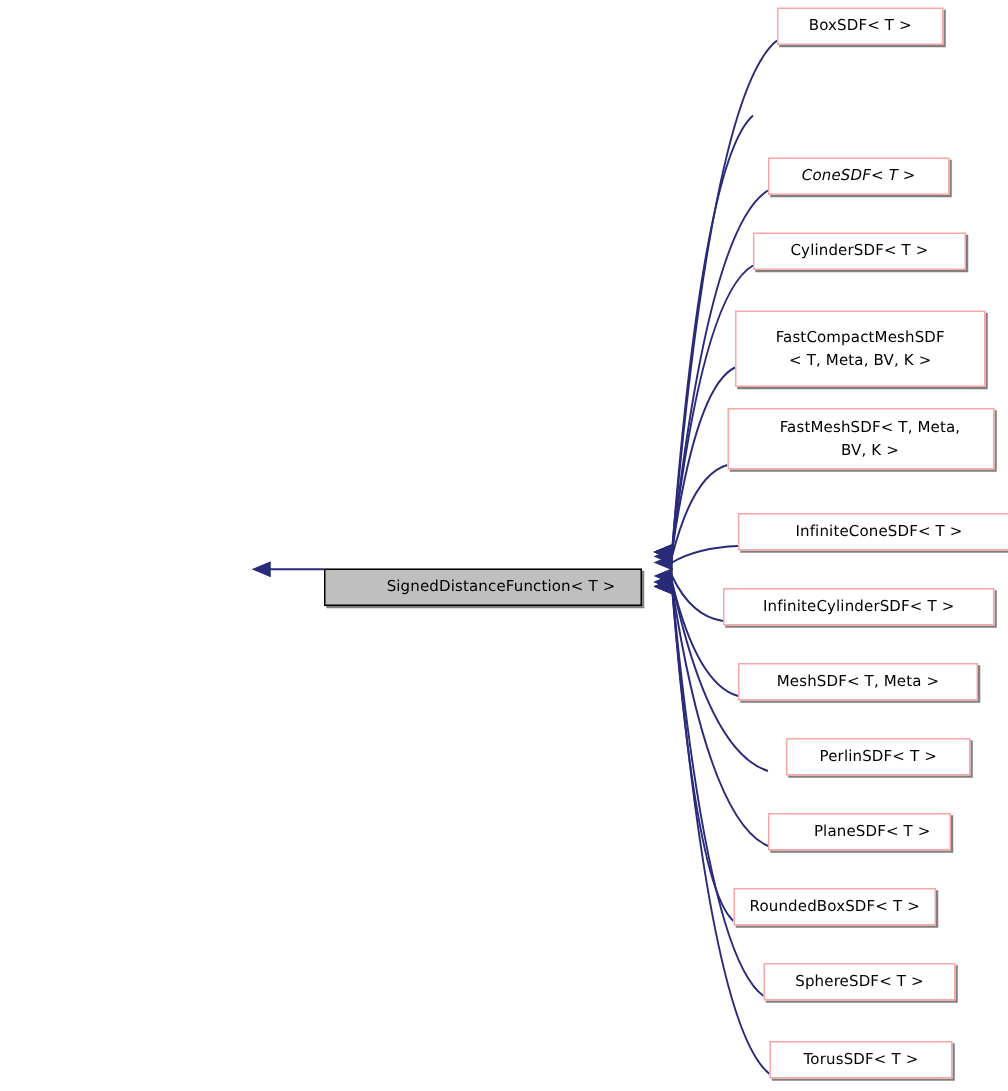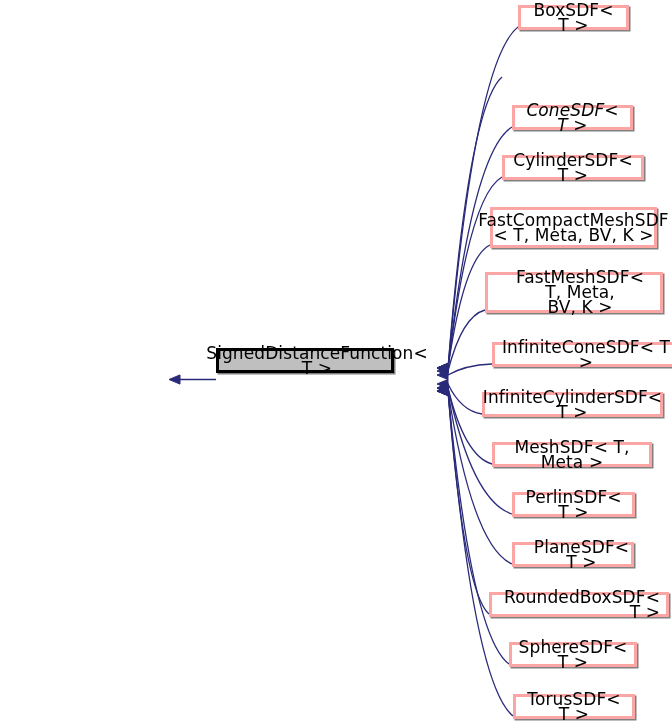--- a/index.html
+++ b/index.html
@@ -19,24 +19,24 @@
     position: absolute;
     left: 0;
     top: 0;
     width: 672px;
     height: 727px;
     pointer-events: none;
   }
   .node {
     position: absolute;
     box-sizing: border-box;
-    border: 3px solid #fca5a5;
+    border: 1px solid #fca5a5;
     background: #ffffff;
     color: #000000;
-    font-size: 17px;
+    font-size: 10px;
     line-height: 15px;
     letter-spacing: 0.1px;
     display: flex;
     align-items: center;
     justify-content: center;
     text-align: center;
     white-space: pre-line;
     box-shadow: 1.5px 1.5px 0 0 #808080;
     z-index: 5;
   }
@@ -81,29 +81,29 @@
       <polygon points="437,388 448,383.4 448,392.6" fill="#2a2a7a" stroke="#2a2a7a" stroke-width="1"></polygon>
       <path d="M 512 564 Q 472.32 546.7 448 391" stroke="#2a2a7a" stroke-width="1.3" fill="none"></path>
       <polygon points="437,391 448,386.4 448,395.6" fill="#2a2a7a" stroke="#2a2a7a" stroke-width="1"></polygon>
       <path d="M 489 614 Q 463.58 591.7 448 391" stroke="#2a2a7a" stroke-width="1.3" fill="none"></path>
       <polygon points="437,391 448,386.4 448,395.6" fill="#2a2a7a" stroke="#2a2a7a" stroke-width="1"></polygon>
       <path d="M 509 664 Q 471.18 636.7 448 391" stroke="#2a2a7a" stroke-width="1.3" fill="none"></path>
       <polygon points="437,391 448,386.4 448,395.6" fill="#2a2a7a" stroke="#2a2a7a" stroke-width="1"></polygon>
       <path d="M 513 716 Q 472.7 683.5 448 391" stroke="#2a2a7a" stroke-width="1.3" fill="none"></path>
       <polygon points="437,391 448,386.4 448,395.6" fill="#2a2a7a" stroke="#2a2a7a" stroke-width="1"></polygon>
     </svg>
-    <div class="node filled" style="left: 216px; top: 348px; width: 178px; height: 25px; padding-left: 24px;"><span class="node-label">SignedDistanceFunction&lt; T &gt;</span></div>
+    <div class="node filled" style="left: 216px; top: 379px; width: 212px; height: 25px; padding-left: 24px;"><span class="node-label">SignedDistanceFunction&lt; T &gt;</span></div>
     <div class="node" style="left: 518px; top: 5px; width: 111px; height: 25px;"><span class="node-label">BoxSDF&lt; T &gt;</span></div>
     <div class="node" style="left: 512px; top: 105px; width: 121px; height: 25px; font-style: italic;"><span class="node-label">ConeSDF&lt; T &gt;</span></div>
     <div class="node" style="left: 502px; top: 155px; width: 142px; height: 25px;"><span class="node-label">CylinderSDF&lt; T &gt;</span></div>
-    <div class="node" style="left: 490px; top: 207px; width: 167px; height: 41px;"><span class="node-label">FastCompactMeshSDF
+    <div class="node" style="left: 490px; top: 207px; width: 167px; height: 51px;"><span class="node-label">FastCompactMeshSDF
 &lt; T, Meta, BV, K &gt;</span></div>
     <div class="node" style="left: 485px; top: 272px; width: 178px; height: 41px; padding-left: 12px;"><span class="node-label">FastMeshSDF&lt; T, Meta,
 BV, K &gt;</span></div>
     <div class="node" style="left: 492px; top: 342px; width: 188px; height: 25px;"><span class="node-label">InfiniteConeSDF&lt; T &gt;</span></div>
     <div class="node" style="left: 482px; top: 392px; width: 181px; height: 25px;"><span class="node-label">InfiniteCylinderSDF&lt; T &gt;</span></div>
     <div class="node" style="left: 492px; top: 442px; width: 160px; height: 25px;"><span class="node-label">MeshSDF&lt; T, Meta &gt;</span></div>
-    <div class="node" style="left: 512px; top: 492px; width: 123px; height: 25px;"><span class="node-label">PerlinSDF&lt; T &gt;</span></div>
+    <div class="node" style="left: 524px; top: 492px; width: 123px; height: 25px;"><span class="node-label">PerlinSDF&lt; T &gt;</span></div>
     <div class="node" style="left: 512px; top: 542px; width: 122px; height: 25px; padding-left: 17px;"><span class="node-label">PlaneSDF&lt; T &gt;</span></div>
-    <div class="node" style="left: 489px; top: 592px; width: 180px; height: 25px; text-align: right;"><span class="node-label">RoundedBoxSDF&lt; T &gt;</span></div>
+    <div class="node" style="left: 489px; top: 592px; width: 135px; height: 25px; text-align: right;"><span class="node-label">RoundedBoxSDF&lt; T &gt;</span></div>
     <div class="node" style="left: 509px; top: 642px; width: 128px; height: 25px;"><span class="node-label">SphereSDF&lt; T &gt;</span></div>
     <div class="node" style="left: 513px; top: 694px; width: 122px; height: 25px; text-align: center;"><span class="node-label">TorusSDF&lt; T &gt;</span></div>
   </div>
 
 </body></html>

